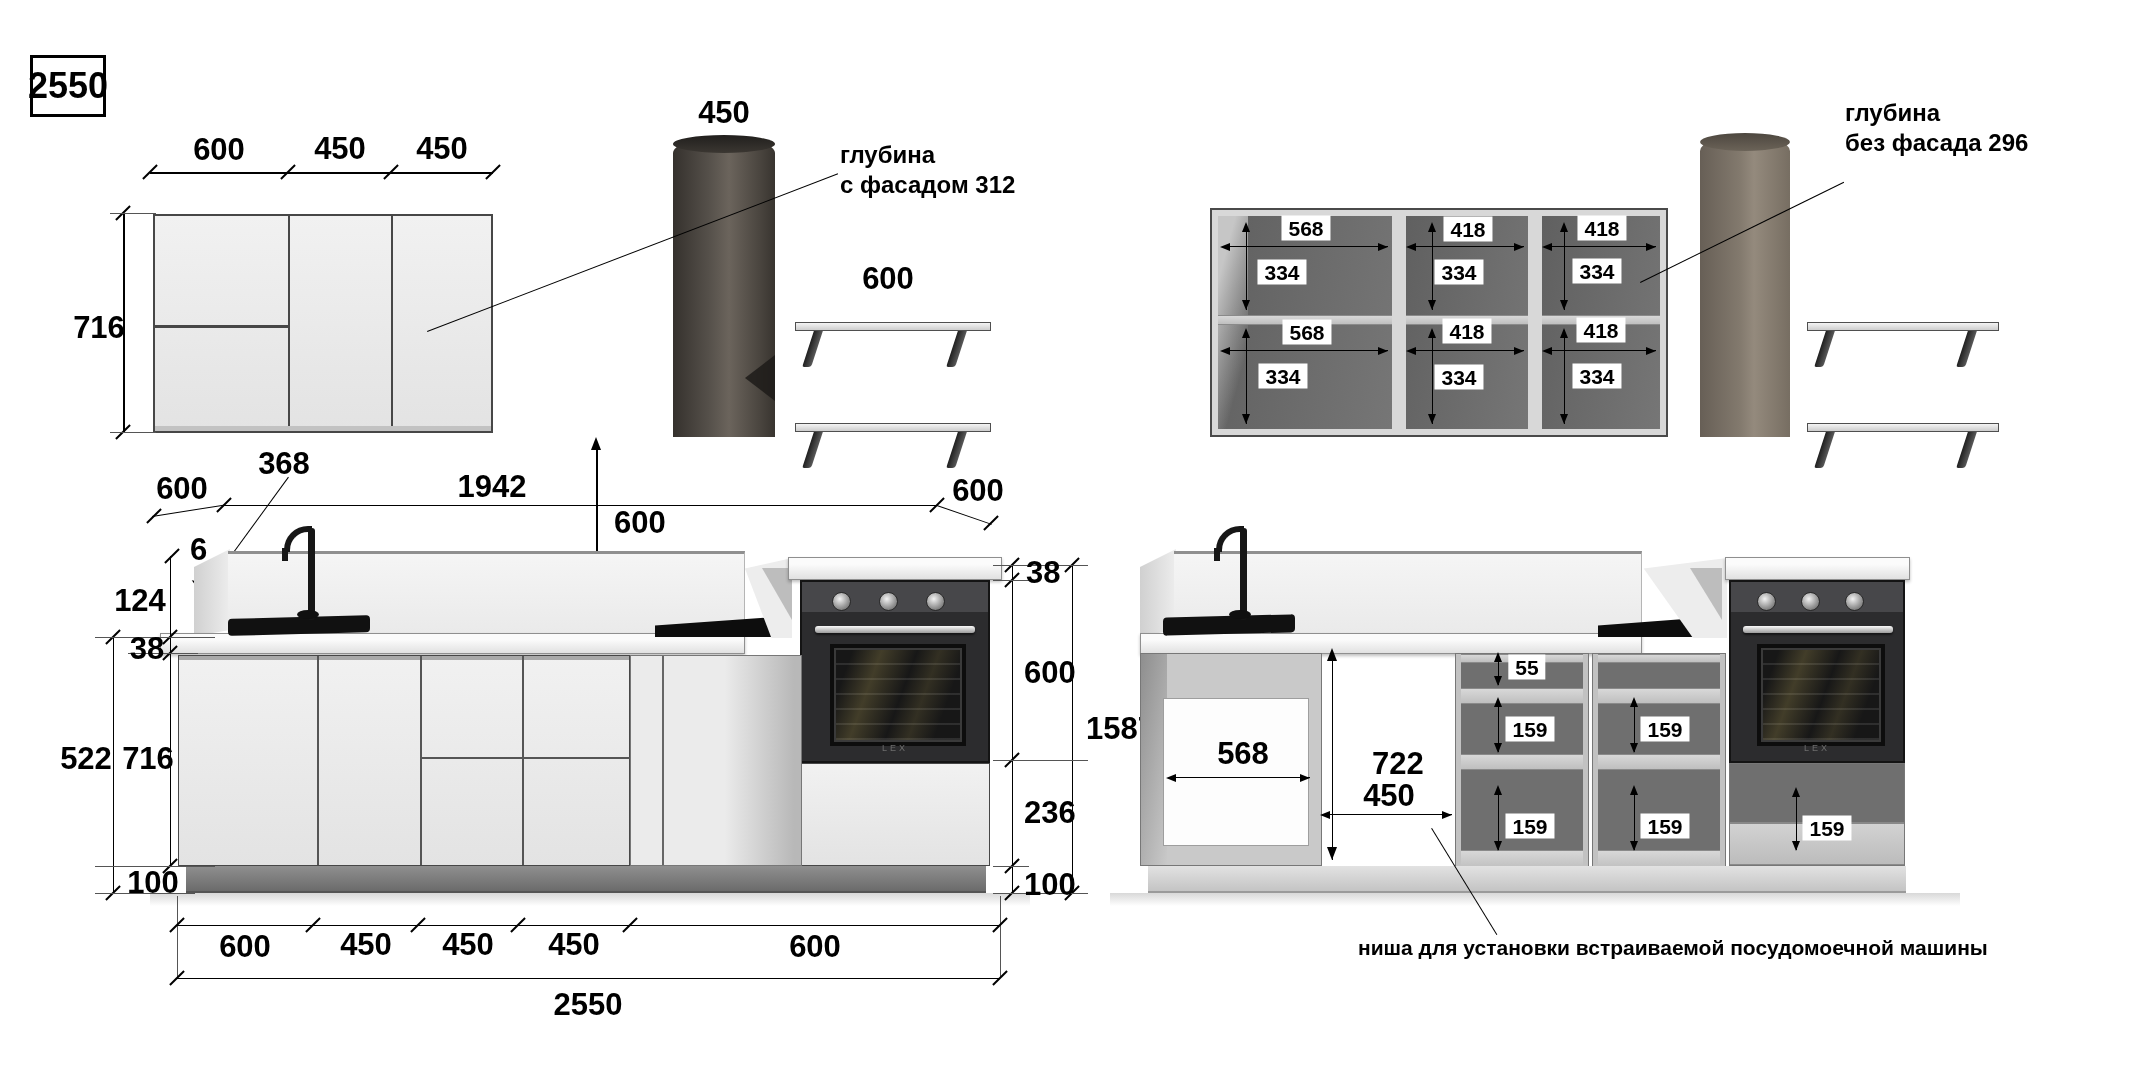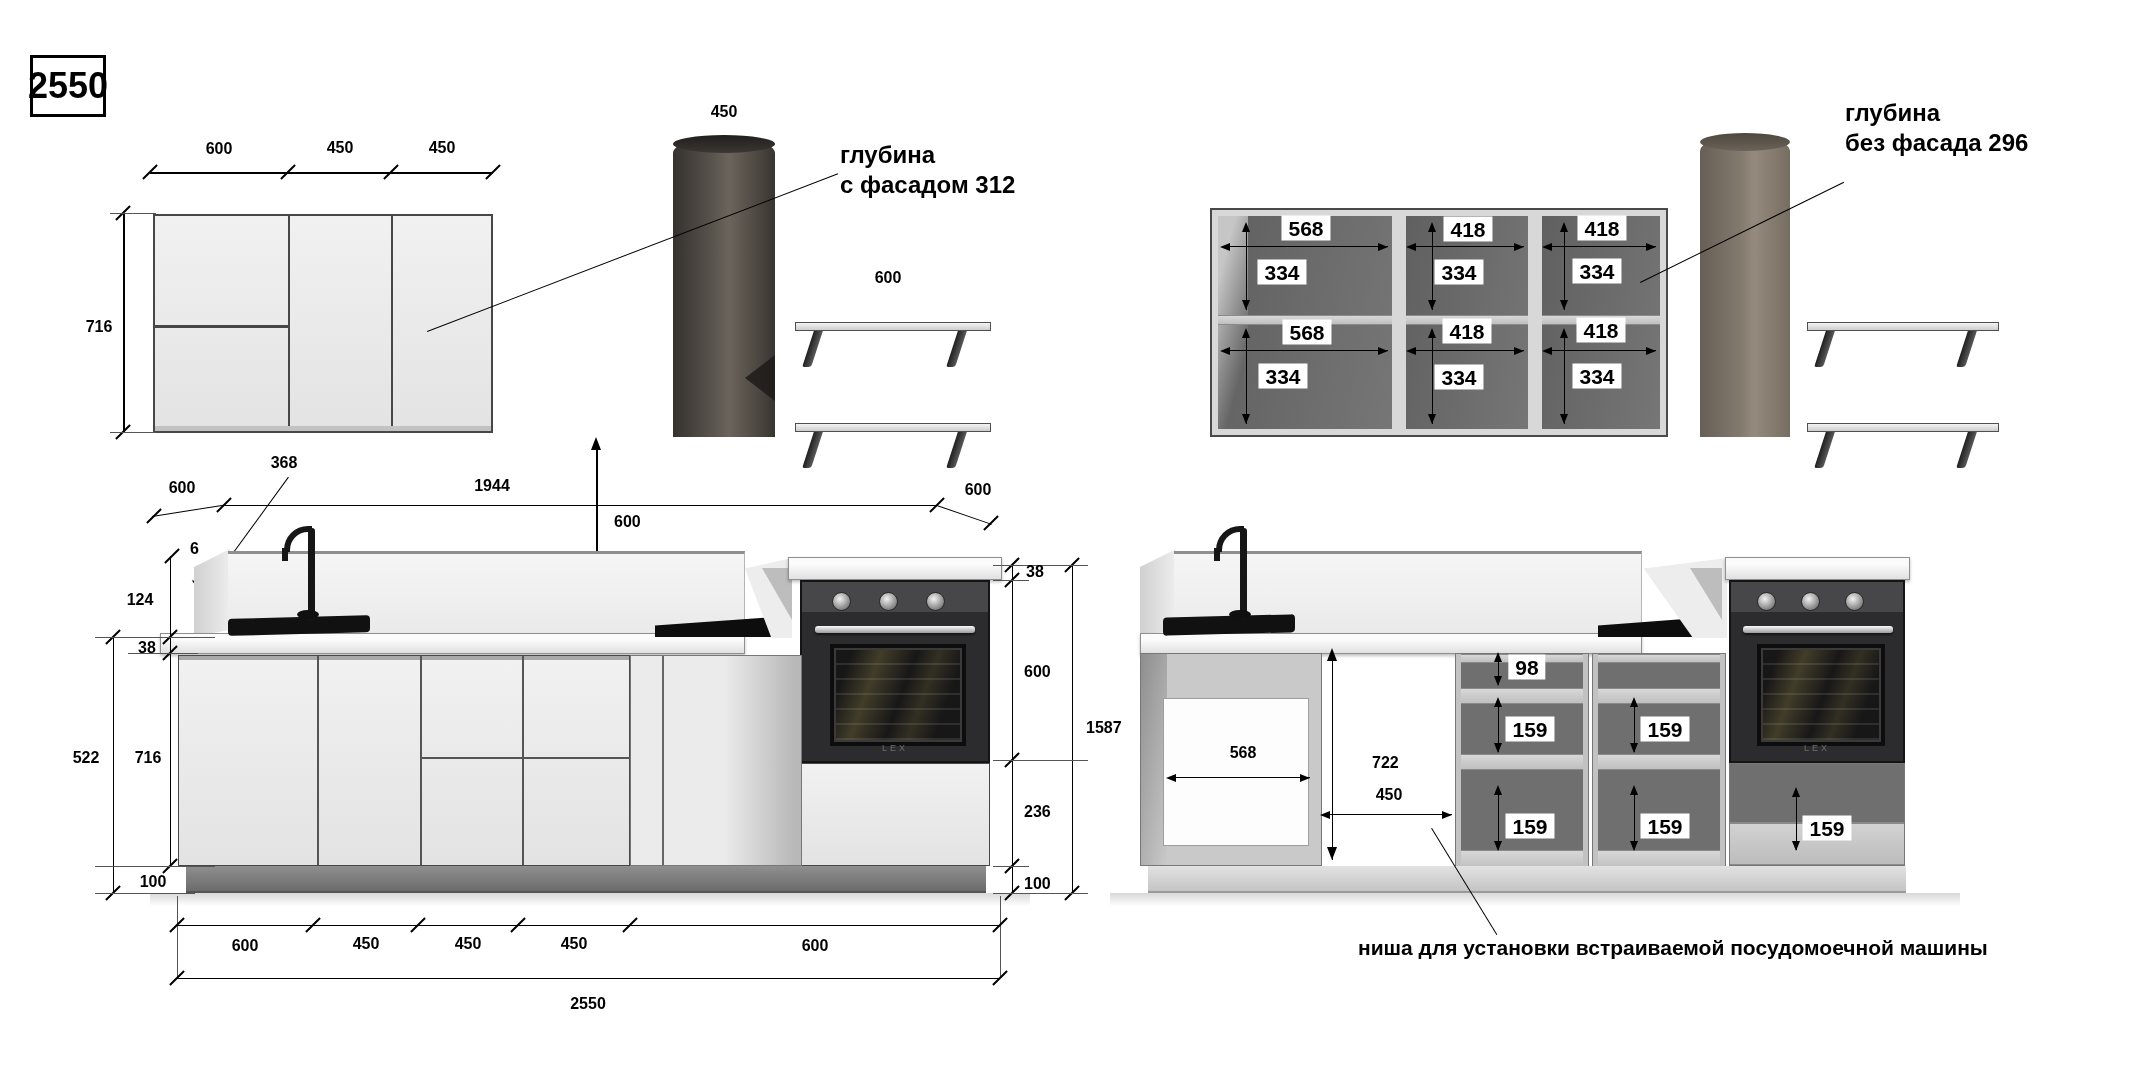--- a/index.html
+++ b/index.html
@@ -9,21 +9,21 @@
   
   .hl{position:absolute;height:0;border-top:2px solid #000;}
   .vl{position:absolute;width:0;border-left:2px solid #000;}
   .ext{position:absolute;height:0;border-top:1px solid #555;}
   .extv{position:absolute;width:0;border-left:1px solid #555;}
   .tick{position:absolute;width:20px;height:0;border-top:2px solid #000;
         transform:rotate(-45deg);margin-left:-10px;margin-top:-1px;}
   .t{position:absolute;width:0;height:0;border-left:5px solid transparent;
      border-right:5px solid transparent;border-bottom:13px solid #000;}
   .t.s{border-left-width:4px;border-right-width:4px;border-bottom-width:10px;}
-  .lbl{position:absolute;font-weight:bold;font-size:16px;line-height:1;
+  .lbl{position:absolute;font-weight:bold;font-size:31px;line-height:1;
        transform:translate(-50%,-50%);white-space:nowrap;}
   .lbl.la{transform:translate(0,-50%);}
   .lbl.sm{font-size:21px;}
   .wb{background:#fff;padding:2px 7px;}
   .note{position:absolute;font-weight:bold;font-size:24px;line-height:1.25;white-space:pre-line;}
   .cap{position:absolute;font-weight:bold;font-size:21px;white-space:nowrap;}
   .leader{position:absolute;height:0;border-top:1.5px solid #000;transform-origin:left top;}
   
   .front{background:linear-gradient(180deg,#f1f1f1,#e3e3e3);border:2px solid #474747;}
   .worktop{background:linear-gradient(180deg,#fbfbfb 30%,#e1e1e1);border:1px solid #8f8f8f;
@@ -114,21 +114,21 @@
     <div class="t s" style="left:209px;top:566px;transform:rotate(-144deg);"></div>
     <div class="leader" style="left:199px;top:584px;width:33px;transform:rotate(32deg);"></div>
     <div class="t s" style="left:192px;top:578px;transform:rotate(-58deg);"></div>
     <div class="t s" style="left:220px;top:596px;transform:rotate(122deg);"></div>
 
     <div class="leader" style="left:152px;top:516px;width:74px;transform:rotate(-9deg);"></div>
     <div class="tick" style="left:154px;top:516px;"></div>
     <div class="tick" style="left:224px;top:505px;"></div>
     <div class="lbl" style="left:182px;top:488px;">600</div>
     <div class="hl" style="left:222px;top:505px;width:715px;border-top-width:1.5px;"></div>
-    <div class="lbl" style="left:492px;top:486px;">1944</div>
+    <div class="lbl" style="left:492px;top:486px;">1942</div>
     <div class="leader" style="left:937px;top:505px;width:58px;transform:rotate(19deg);"></div>
     <div class="tick" style="left:937px;top:505px;"></div>
     <div class="tick" style="left:991px;top:523px;"></div>
     <div class="lbl" style="left:978px;top:490px;">600</div>
 
     <div class="pnl" style="left:194px;top:549px;width:36px;height:90px;background:linear-gradient(90deg,#d0d0d0,#ededed);clip-path:polygon(100% 0,0 20%,0 97%,100% 90%);"></div>
     <div class="pnl splash" style="left:228px;top:551px;width:517px;height:83px;"></div>
 
     <div class="pnl worktop" style="left:160px;top:633px;width:585px;height:21px;"></div>
     <div class="pnl black" style="left:228px;top:617px;width:142px;height:17px;border-radius:4px;transform:skewY(-1.5deg);"></div>
@@ -350,21 +350,21 @@
       <div class="bar" style="top:0;height:7px;"></div>
       <div class="bar" style="top:34px;height:14px;"></div>
       <div class="bar" style="top:100px;height:14px;"></div>
       <div class="bar" style="top:196px;height:17px;"></div>
       <div class="pnl" style="left:0;top:0;width:5px;height:100%;background:#c2c2c2;"></div>
       <div class="pnl" style="right:0;top:0;width:5px;height:100%;background:#c2c2c2;"></div>
     </div>
     <div class="vl" style="left:1498px;top:655px;height:30px;border-left-width:1.5px;"></div>
     <div class="t s" style="left:1494px;top:652px;"></div>
     <div class="t s" style="left:1494px;top:676px;transform:rotate(180deg);"></div>
-    <div class="lbl sm wb" style="left:1527px;top:667px;">98</div>
+    <div class="lbl sm wb" style="left:1527px;top:667px;">55</div>
     <div class="vl" style="left:1498px;top:700px;height:52px;border-left-width:1.5px;"></div>
     <div class="t s" style="left:1494px;top:697px;"></div>
     <div class="t s" style="left:1494px;top:743px;transform:rotate(180deg);"></div>
     <div class="lbl sm wb" style="left:1530px;top:729px;">159</div>
     <div class="vl" style="left:1498px;top:788px;height:62px;border-left-width:1.5px;"></div>
     <div class="t s" style="left:1494px;top:785px;"></div>
     <div class="t s" style="left:1494px;top:841px;transform:rotate(180deg);"></div>
     <div class="lbl sm wb" style="left:1530px;top:826px;">159</div>
 
     <div class="pnl" style="left:1592px;top:653px;width:134px;height:213px;background:#6f6f6f;border:1px solid #777;">

